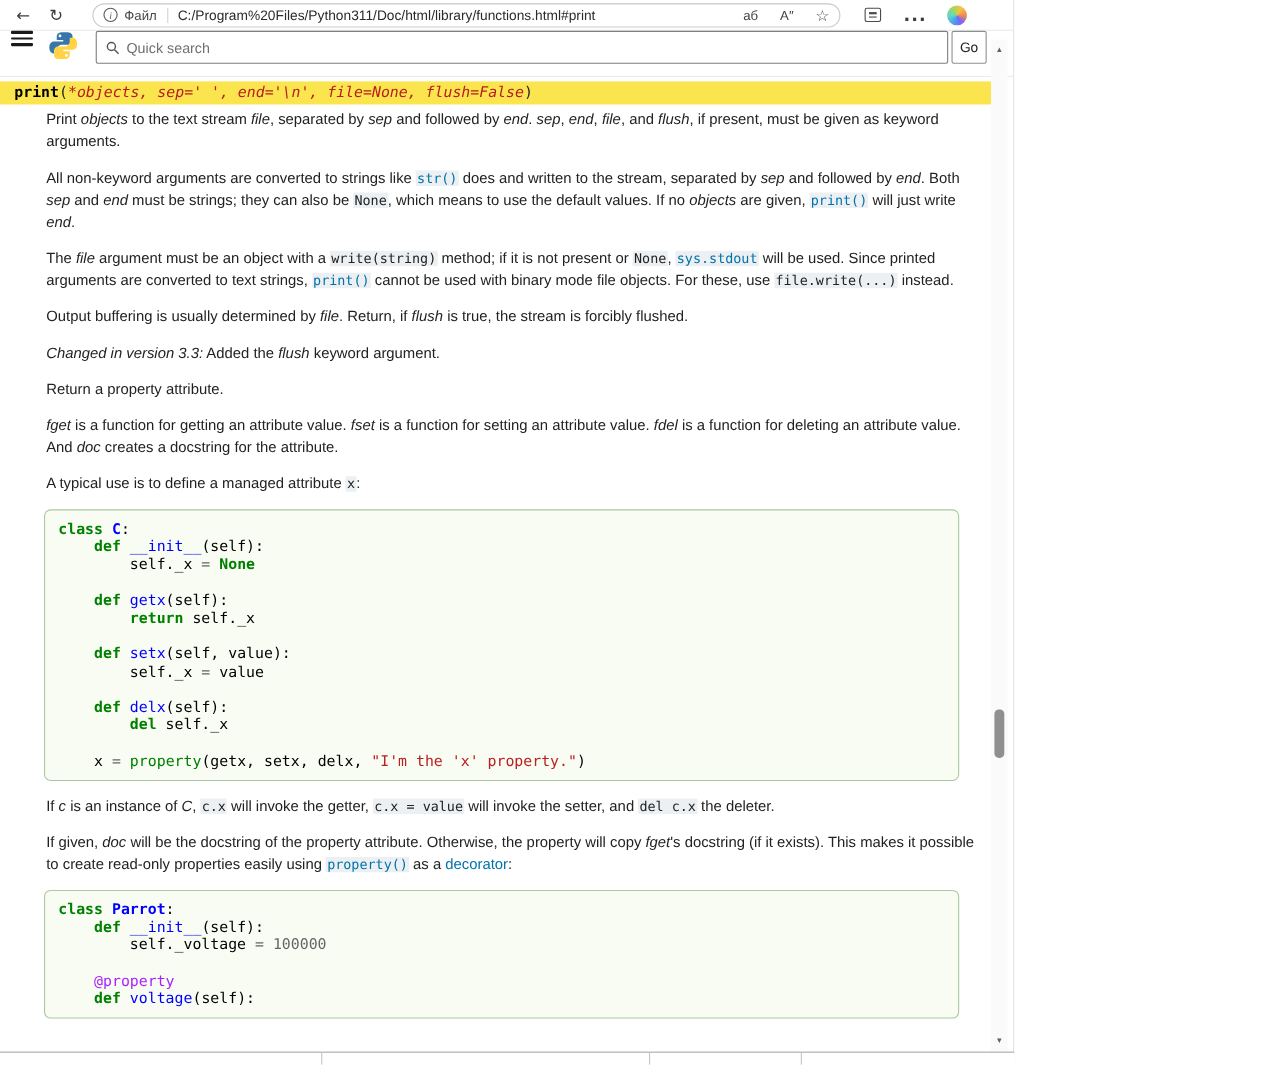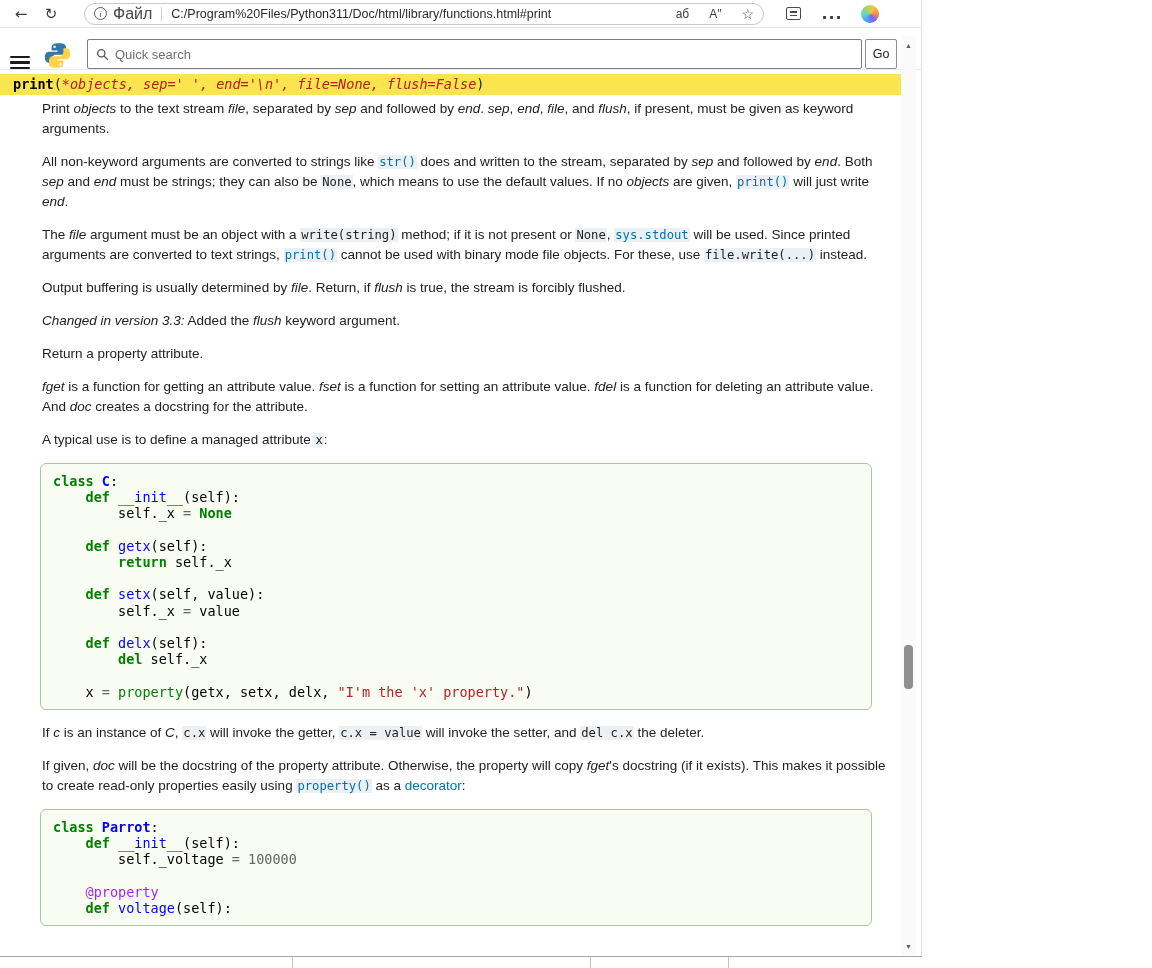--- a/index.html
+++ b/index.html
@@ -14,34 +14,34 @@
     background:#fff;border-bottom:1px solid #e6e6e6}
   .tbtn{border:none;background:none;width:30px;height:24px;font-size:15px;color:#3d3d3d;
     display:flex;align-items:center;justify-content:center;cursor:pointer;
     font-family:"DejaVu Sans",sans-serif}
   .tbtn.more{font-size:16px;font-weight:bold;letter-spacing:1px}
   .addressbar{margin-left:18px;width:680px;height:22px;border:1px solid #c9c9c9;
     border-radius:12px;background:#fff;display:flex;align-items:center;padding:0 9px;gap:6px}
   .info-circle{width:13px;height:13px;border:1px solid #5a5a5a;border-radius:50%;
     font-size:9px;color:#5a5a5a;display:flex;align-items:center;justify-content:center;
     font-style:italic;font-family:"Liberation Serif",serif;flex:0 0 auto}
-  .file-label{font-size:16px;color:#474747}
+  .file-label{font-size:12px;color:#474747}
   .addr-div{width:1px;height:14px;background:#d4d4d4;margin:0 3px;flex:0 0 auto}
   .url-text{font-size:12.5px;color:#2b2b2b;flex:1 1 auto;white-space:nowrap;overflow:hidden}
   .abar-icon{font-size:12px;color:#3e3e3e;margin-left:14px;flex:0 0 auto;cursor:pointer}
   .abar-icon.star{font-size:14px}
   .collections{margin-left:22px;width:15px;height:13px;border:1.5px solid #4a4a4a;border-radius:2px;
     display:flex;flex-direction:column;align-items:center;justify-content:center;gap:2px;cursor:pointer}
   .col-line{display:block;width:7px;height:1.5px;background:#4a4a4a}
   .tbtn.more{margin-left:16px}
   .copilot{margin-left:14px;width:18px;height:18px;border-radius:50%;cursor:pointer;
     background:conic-gradient(from 210deg,#4ba6e8,#63d7c7,#a0d85f,#f6c244,#ef8b4e,#7b61ff,#4ba6e8)}
 
   
-  .navrow{height:42px;display:flex;align-items:flex-end;background:#fff;
+  .navrow{height:42px;display:flex;align-items:flex-start;background:#fff;
     border-bottom:1px solid #ececec;padding:0 24px 0 10px}
   .hamburger{width:20px;display:flex;flex-direction:column;gap:3px;margin-right:14px;cursor:pointer}
   .hamburger span{display:block;height:2.5px;background:#1a1a1a;border-radius:1px}
   .pylogo{width:27px;height:27px;margin-right:16px;flex:0 0 auto;cursor:pointer}
   .pylogo svg{width:100%;height:100%}
   .searchbox{flex:1 1 auto;height:30px;border:1px solid #7e7e7e;border-radius:2px;background:#fff;
     display:flex;align-items:center;padding:0 8px;gap:6px}
   .mag{width:13px;height:13px;flex:0 0 auto}
   .search-input{border:none;outline:none;flex:1 1 auto;font-size:13px;
     font-family:"Liberation Sans",sans-serif;color:#222;background:transparent}

